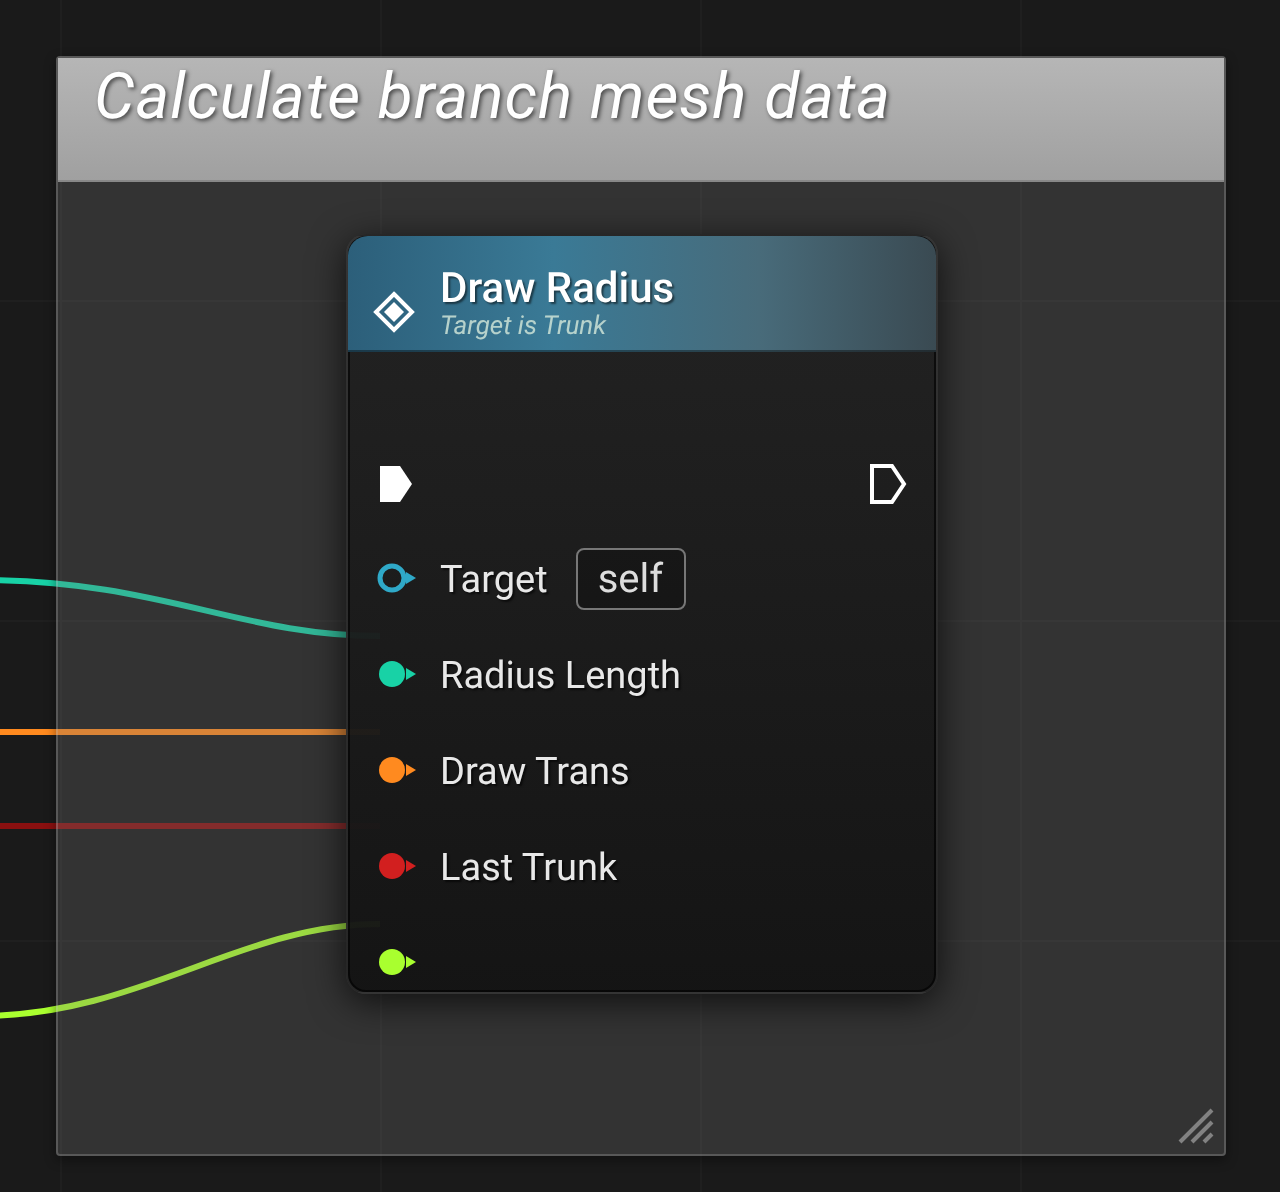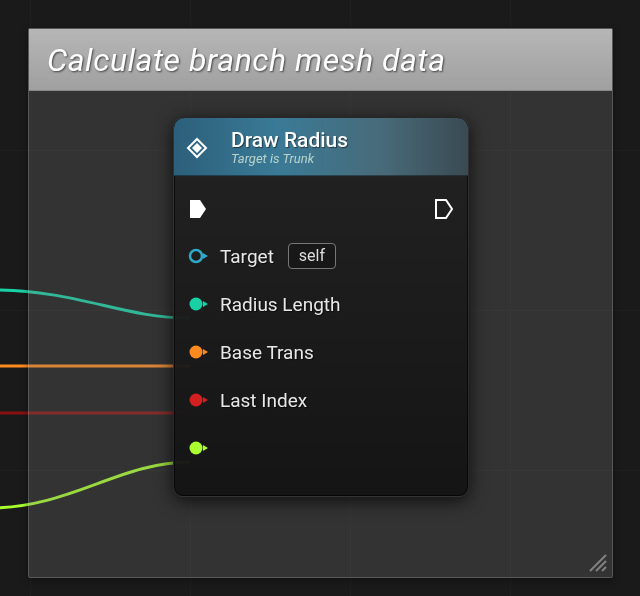--- a/index.html
+++ b/index.html
@@ -27,21 +27,21 @@
     width: 585px; height: 550px;
     background: rgba(120,120,120,0.28);
     border: 1px solid rgba(200,200,200,0.25);
     border-radius: 2px;
     box-shadow: 0 2px 6px rgba(0,0,0,0.4);
   }
   .comment-header {
     height: 62px;
     background: linear-gradient(#b6b6b6, #a0a0a0);
     border-bottom: 1px solid rgba(0,0,0,0.25);
-    display: flex; align-items: center;
+    display: flex; align-items: flex-start;
     padding: 0 18px;
   }
   .comment-title {
     color: #fff;
     font-size: 32px;
     font-style: italic;
     font-weight: 400;
     text-shadow: 1px 1px 2px rgba(0,0,0,0.6);
     letter-spacing: 0.5px;
   }
@@ -62,62 +62,63 @@
     border: 1px solid rgba(255,255,255,0.08);
     border-radius: 10px;
     box-shadow: 0 4px 18px rgba(0,0,0,0.7), inset 0 0 0 1px rgba(0,0,0,0.6);
     overflow: visible;
   }
   .node-header {
     height: 58px;
     background: linear-gradient(90deg, #2c5f7a 0%, #3a7a96 35%, #486b7a 70%, #3a4a52 100%);
     border-bottom: 1px solid rgba(0,0,0,0.4);
     border-radius: 10px 10px 0 0;
-    display: flex; align-items: center;
+    display: flex; align-items: flex-end;
     padding: 6px 12px 4px 12px;
-    gap: 23px;
+    gap: 12px;
   }
   .node-header .icon {
     flex: 0 0 auto;
     margin-top: 4px;
   }
   .node-header-titles {
     display:flex; flex-direction:column; line-height:1.1;
   }
   .node-title {
     color: #fff; font-size: 21px; font-weight: 500;
     text-shadow: 1px 1px 1px rgba(0,0,0,0.5);
   }
   .node-subtitle {
     color: #cde3d7; font-size: 13px; font-style: italic;
     opacity: 0.85;
   }
   .node-body {
     padding: 10px 14px 14px 14px;
+    margin-top: 33px;
   }
   .pin-row {
     display: flex; align-items: center;
     height: 48px;
     gap: 10px;
     position: relative;
   }
   .pin-row.exec-row {
     justify-content: space-between;
     height: 46px;
   }
   .pin-label {
     color: #e8e8e8; font-size: 19px;
     text-shadow: 1px 1px 1px rgba(0,0,0,0.6);
   }
   .pin-default {
     margin-left: 4px;
     padding: 2px 10px 3px 10px;
     border: 1px solid #777;
     border-radius: 4px;
-    color: #ddd; font-size: 16px;
+    color: #ddd; font-size: 20px;
     background: rgba(0,0,0,0.2);
   }
   
   .pin-exec {
     width: 20px; height: 22px;
     display:inline-flex; align-items:center; justify-content:center;
   }
   .pin-data {
     width: 22px; height: 18px;
     display:inline-flex; align-items:center; justify-content:center;
@@ -206,31 +207,31 @@
       <span class="pin-label">Radius Length</span>
     </div>
 
     <div class="pin-row">
       <span class="pin-data">
         <svg width="22" height="16" viewBox="0 0 22 16">
           <circle cx="8" cy="8" r="6.5" fill="#ff8a1f"></circle>
           <path d="M15 5 L20 8 L15 11 Z" fill="#ff8a1f"></path>
         </svg>
       </span>
-      <span class="pin-label">Base Trans</span>
+      <span class="pin-label">Draw Trans</span>
     </div>
 
     <div class="pin-row">
       <span class="pin-data">
         <svg width="22" height="16" viewBox="0 0 22 16">
           <circle cx="8" cy="8" r="6.5" fill="#d21f1f"></circle>
           <path d="M15 5 L20 8 L15 11 Z" fill="#d21f1f"></path>
         </svg>
       </span>
-      <span class="pin-label">Last Index</span>
+      <span class="pin-label">Last Trunk</span>
     </div>
 
     <div class="pin-row">
       <span class="pin-data">
         <svg width="22" height="16" viewBox="0 0 22 16">
           <circle cx="8" cy="8" r="6.5" fill="#a9ff2f"></circle>
           <path d="M15 5 L20 8 L15 11 Z" fill="#a9ff2f"></path>
         </svg>
       </span>
     </div>

